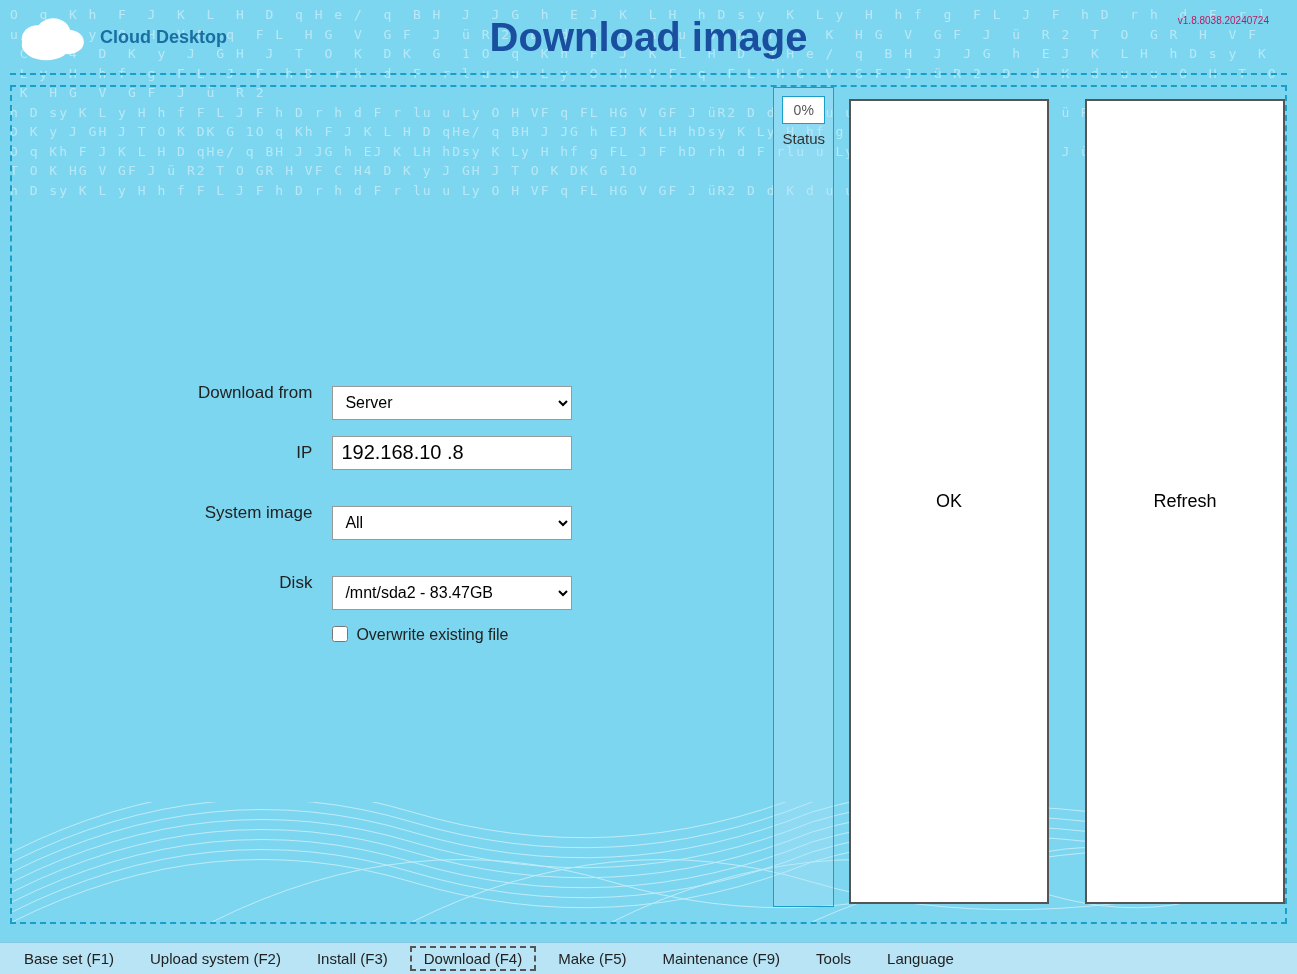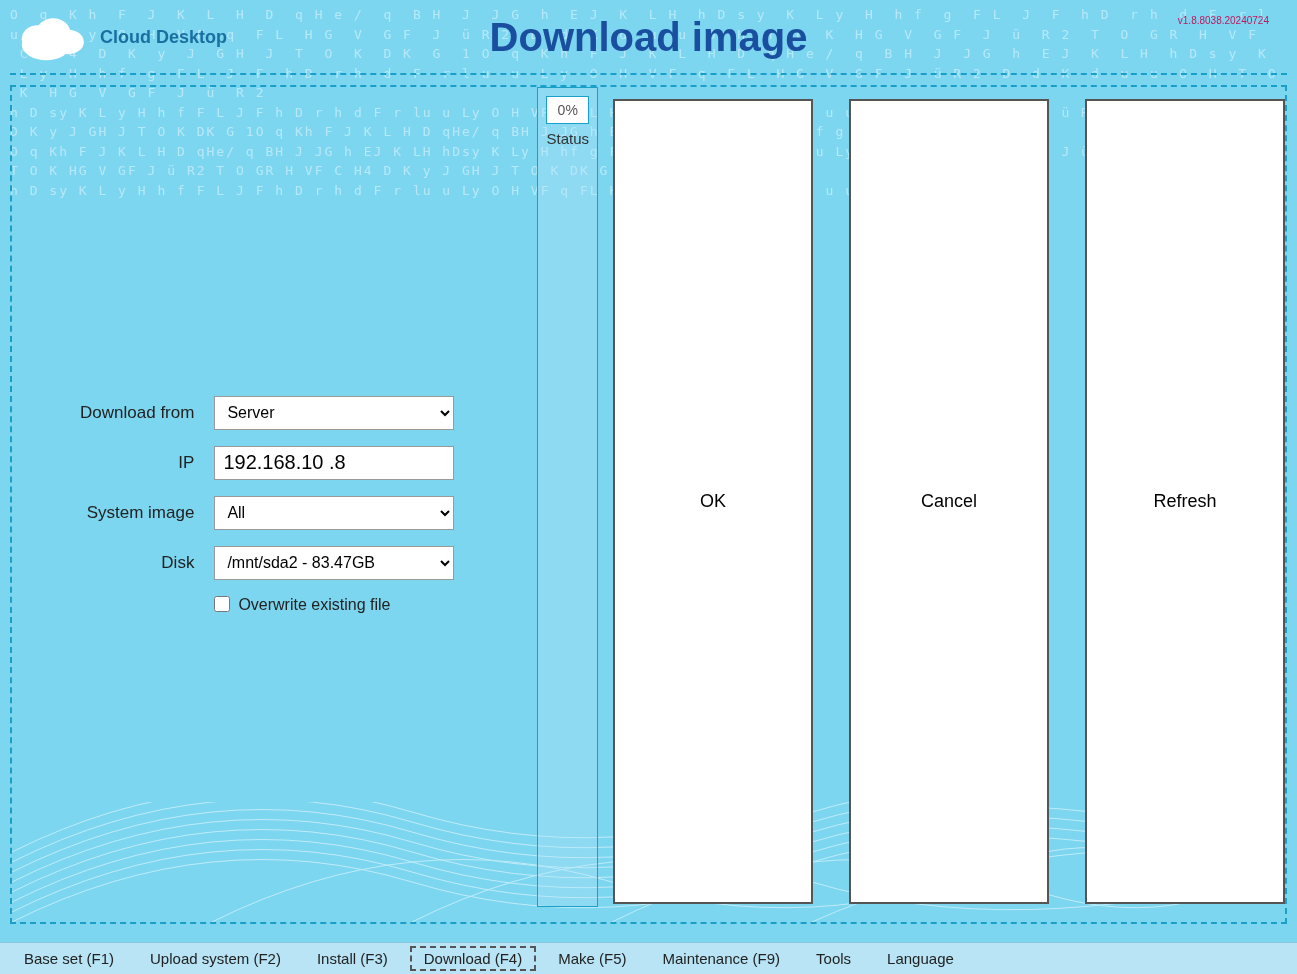--- a/index.html
+++ b/index.html
@@ -144,20 +144,21 @@
     }
 
     .form-select {
       background: white;
       border: 1px solid #999;
       padding: 4px 8px;
       font-size: 16px;
       width: 240px;
       height: 34px;
       appearance: auto;
+      margin-top: 20px;
     }
 
     .checkbox-row {
       display: flex;
       gap: 8px;
       font-size: 16px;
       color: #222;
     }
 
     .checkbox-row input[type="checkbox"] {
@@ -340,21 +341,20 @@
     <div class="progress-area">
       <div class="progress-bar-container">
         <div class="progress-bar-fill" style="width: 0%"></div>
         <span class="progress-bar-label">0%</span>
       </div>
       <div class="status-text">Status</div>
     </div>
 
     <div class="buttons-area">
       <button class="btn">OK</button>
-      <button class="btn">Cancel</button>
       <button class="btn">Refresh</button>
     </div>
 
   </div>
 </div>
 
 <div class="bottom-nav">
   <div class="nav-item">Base set (F1)</div>
   <div class="nav-item">Upload system (F2)</div>
   <div class="nav-item">Install (F3)</div>

